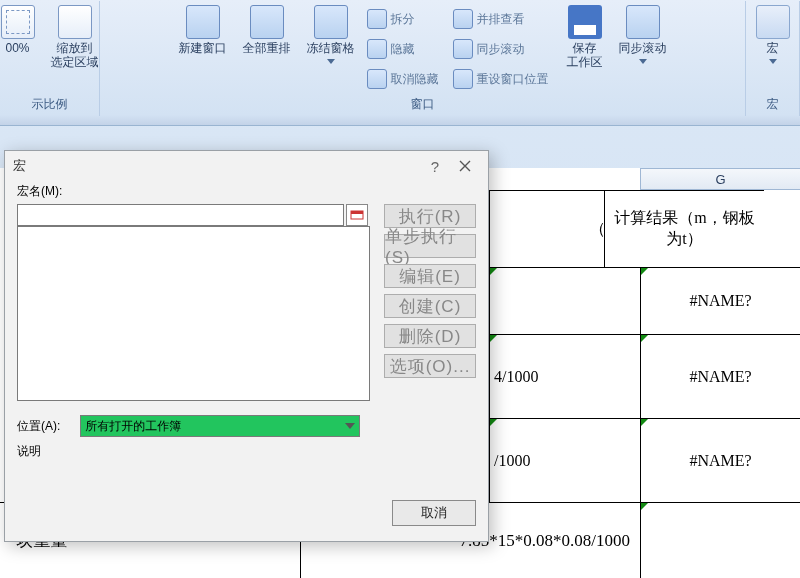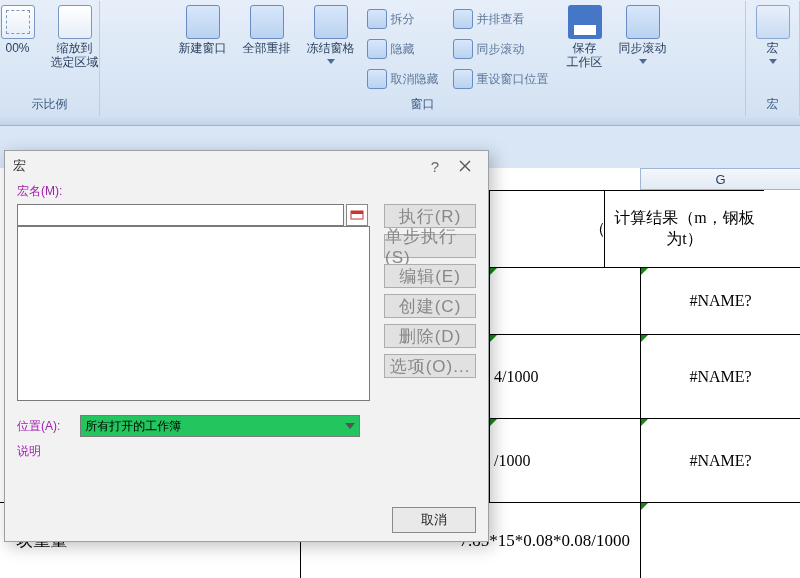--- a/index.html
+++ b/index.html
@@ -78,40 +78,40 @@
   background: #f2f2f2;
   border: 1px solid #9aa0a6;
   box-shadow: 4px 4px 16px rgba(0,0,0,.25);
   display: flex; flex-direction: column;
 }
 .dlg-titlebar { height: 30px; display: flex; align-items: center; padding: 0 8px; }
 .dlg-titlebar .t { flex: 1; font-size: 13px; color: #333; }
 .tbtn { width: 30px; height: 22px; display: flex; align-items: center; justify-content: center; color: #666; font-size: 15px; }
 .dlg-body { flex: 1; padding: 2px 12px 8px 12px; display: flex; flex-direction: column; }
 .dlg-row { display: flex; align-items: flex-start; gap: 8px; }
-.dlg-label { font-size: 12px; color: #a21caf; margin-bottom: 4px; }
+.dlg-label { font-size: 12px; color: #000000; margin-bottom: 4px; }
 .dlg-input {
   height: 22px; border: 1px solid #7a7a7a; background: #fff;
   font-size: 12px; padding: 0 4px;
 }
 .dlg-list {
   width: 353px; height: 175px; border: 1px solid #7a7a7a; background: #fff;
   overflow: auto;
 }
 .dlg-select {
   width: 280px; height: 22px; border: 1px solid #7a7a7a; background: #22c55e;
   display: flex; align-items: center; justify-content: space-between; padding: 0 4px;
 }
 .dlg-btncol { display: flex; flex-direction: column; gap: 6px; width: 96px; margin-left: 6px; }
 .dbtn {
   height: 24px; border: 1px solid #adadad; background: #e1e1e1;
   color: #888; font-size: 17px; letter-spacing: 1px;
   display: flex; align-items: center; justify-content: center;
 }
-.dlg-footer { display: flex; justify-content: flex-end; padding: 0 12px 8px 0; }
+.dlg-footer { display: flex; justify-content: flex-end; padding: 0 12px 15px 0; }
 .cancelbtn {
   width: 84px; height: 26px; border: 1px solid #8a8a8a;
   background: #e9e9e9; font-size: 13px; color: #222;
   display: flex; align-items: center; justify-content: center;
 }
 .ico-sheet { background: linear-gradient(#fff,#e6eef9); border: 1px solid #7b98c4; position: relative; }
 .ico-sheet::after { content:''; position:absolute; inset: 4px 4px 4px 4px; border: 1px dashed #7b98c4; }
 .ico-mag { background: linear-gradient(#fff,#e6eef9); border: 1px solid #7b98c4; border-radius: 4px; }
 .ico-win { background: linear-gradient(#d8e7fb,#b9d2f0); border: 1px solid #6a8cc0; border-radius: 3px; }
 .ico-save { background: #4676c6; border-radius: 3px; position: relative; }

